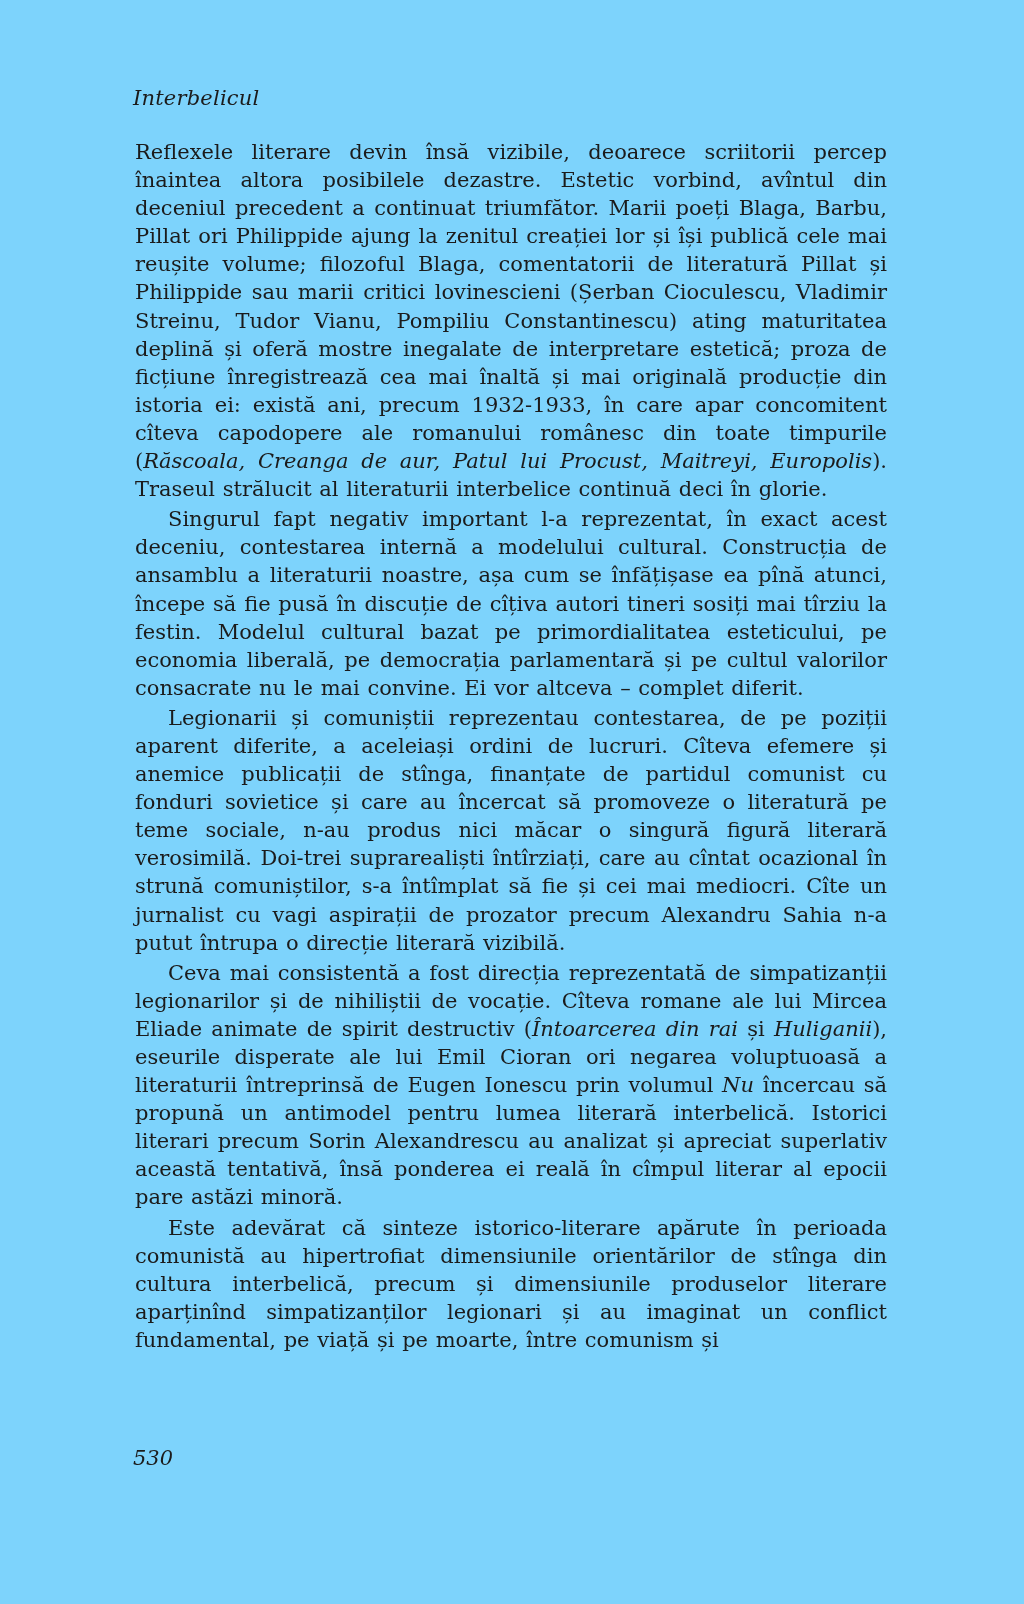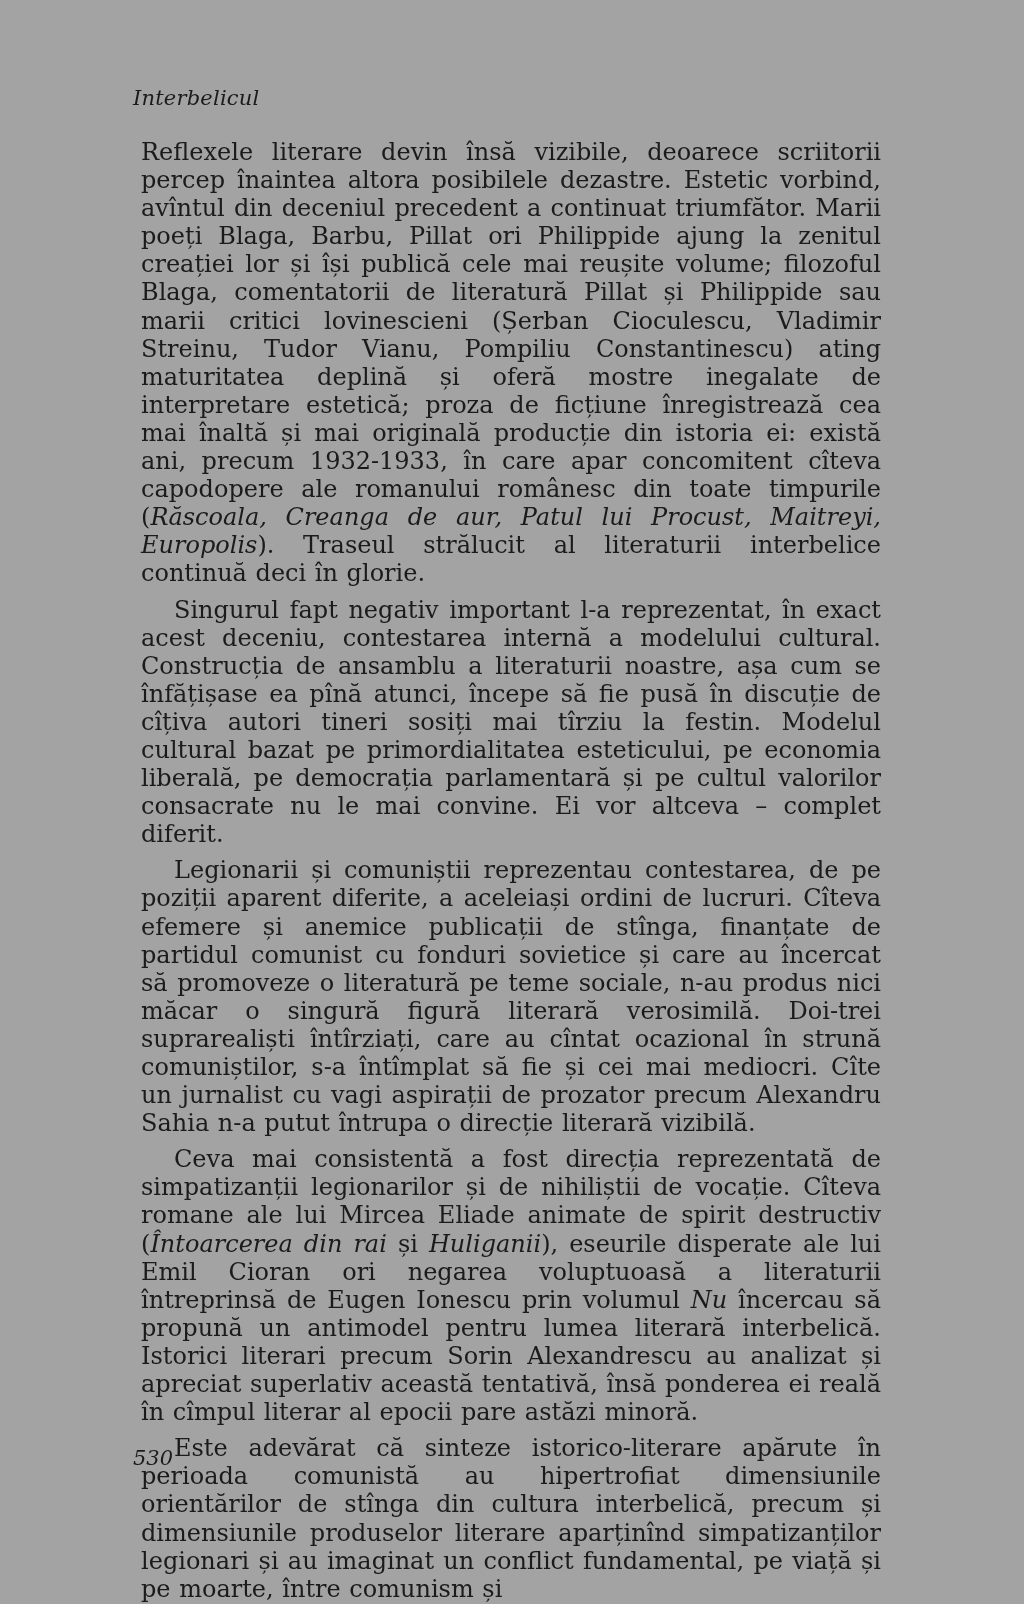--- a/index.html
+++ b/index.html
@@ -25,22 +25,22 @@
     width: 756px;
   }
   .running-header {
     font-style: italic;
     font-size: 21px;
     line-height: 24px;
     margin-bottom: 28px;
     letter-spacing: 0.2px;
   }
   .body-text .para {
-    margin: 8px;
-    font-size: 24px;
+    margin: 2px;
+    font-size: 21px;
     line-height: 28.1px;
     text-align: justify;
     word-spacing: 1px;
   }
   .body-text .para.indent {
     text-indent: 33px;
   }
   .it {
     font-style: italic;
   }
@@ -49,21 +49,21 @@
     left: 133px;
     top: 1446px;
     font-style: italic;
     font-size: 21px;
     text-align: right;
   }
 </style>
 </head>
 <body>
 
-<div class="page" style="background: #a3a3a3; color: rgb(27, 27, 27);">
+<div class="page" style="background: #7dd3fc; color: rgb(27, 27, 27);">
   <div class="content">
     <div class="running-header">Interbelicul</div>
     <div class="body-text">
         <p class="para"><span class="">Reflexele literare devin însă vizibile, deoarece scriitorii percep înaintea altora posibilele dezastre. Estetic vorbind, avîntul din deceniul precedent a continuat triumfător. Marii poeți Blaga, Barbu, Pillat ori Philippide ajung la zenitul creației lor și își publică cele mai reușite volume; filozoful Blaga, comentatorii de literatură Pillat și Philippide sau marii critici lovinescieni (Șerban Cioculescu, Vladimir Streinu, Tudor Vianu, Pompiliu Constantinescu) ating maturitatea deplină și oferă mostre inegalate de interpretare estetică; proza de ficțiune înregistrează cea mai înaltă și mai originală producție din istoria ei: există ani, precum 1932-1933, în care apar concomitent cîteva capodopere ale romanului românesc din toate timpurile (</span><span class="it">Răscoala, Creanga de aur, Patul lui Procust, Maitreyi, Europolis</span><span class="">). Traseul strălucit al literaturii interbelice continuă deci în glorie.</span></p>
         <p class="para indent"><span class="">Singurul fapt negativ important l-a reprezentat, în exact acest deceniu, contestarea internă a modelului cultural. Construcția de ansamblu a literaturii noastre, așa cum se înfățișase ea pînă atunci, începe să fie pusă în discuție de cîțiva autori tineri sosiți mai tîrziu la festin. Modelul cultural bazat pe primordialitatea esteticului, pe economia liberală, pe democrația parlamentară și pe cultul valorilor consacrate nu le mai convine. Ei vor altceva – complet diferit.</span></p>
         <p class="para indent"><span class="">Legionarii și comuniștii reprezentau contestarea, de pe poziții aparent diferite, a aceleiași ordini de lucruri. Cîteva efemere și anemice publicații de stînga, finanțate de partidul comunist cu fonduri sovietice și care au încercat să promoveze o literatură pe teme sociale, n-au produs nici măcar o singură figură literară verosimilă. Doi-trei suprarealiști întîrziați, care au cîntat ocazional în strună comuniștilor, s-a întîmplat să fie și cei mai mediocri. Cîte un jurnalist cu vagi aspirații de prozator precum Alexandru Sahia n-a putut întrupa o direcție literară vizibilă.</span></p>
         <p class="para indent"><span class="">Ceva mai consistentă a fost direcția reprezentată de simpatizanții legionarilor și de nihiliștii de vocație. Cîteva romane ale lui Mircea Eliade animate de spirit destructiv (</span><span class="it">Întoarcerea din rai</span><span class=""> și </span><span class="it">Huliganii</span><span class="">), eseurile disperate ale lui Emil Cioran ori negarea voluptuoasă a literaturii întreprinsă de Eugen Ionescu prin volumul </span><span class="it">Nu</span><span class=""> încercau să propună un antimodel pentru lumea literară interbelică. Istorici literari precum Sorin Alexandrescu au analizat și apreciat superlativ această tentativă, însă ponderea ei reală în cîmpul literar al epocii pare astăzi minoră.</span></p>
         <p class="para indent"><span class="">Este adevărat că sinteze istorico-literare apărute în perioada comunistă au hipertrofiat dimensiunile orientărilor de stînga din cultura interbelică, precum și dimensiunile produselor literare aparținînd simpatizanților legionari și au imaginat un conflict fundamental, pe viață și pe moarte, între comunism și</span></p>
       </div>
   </div>

